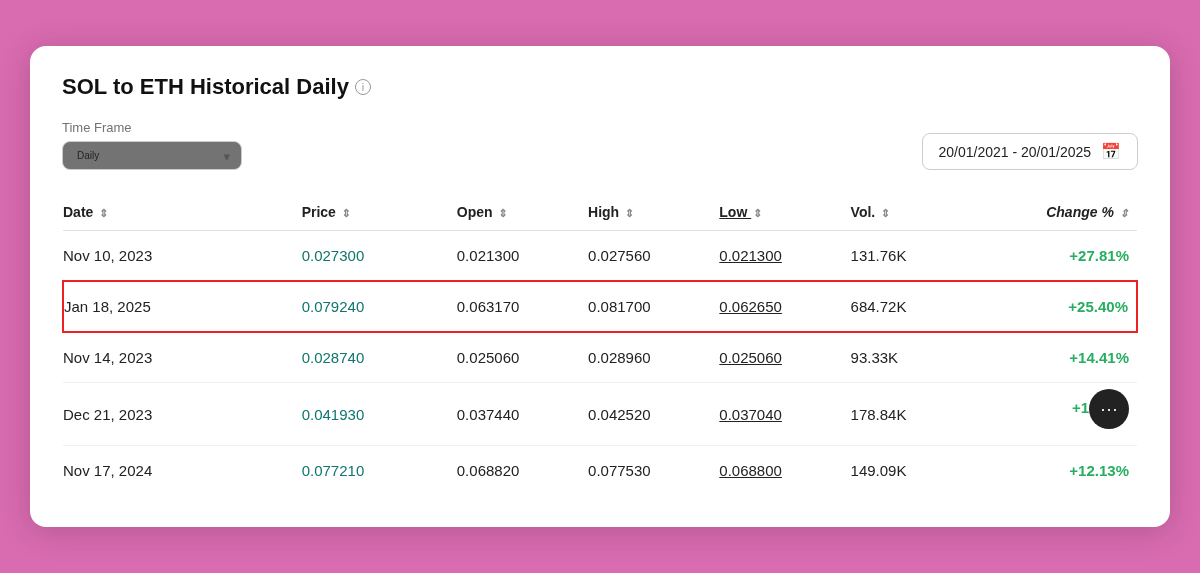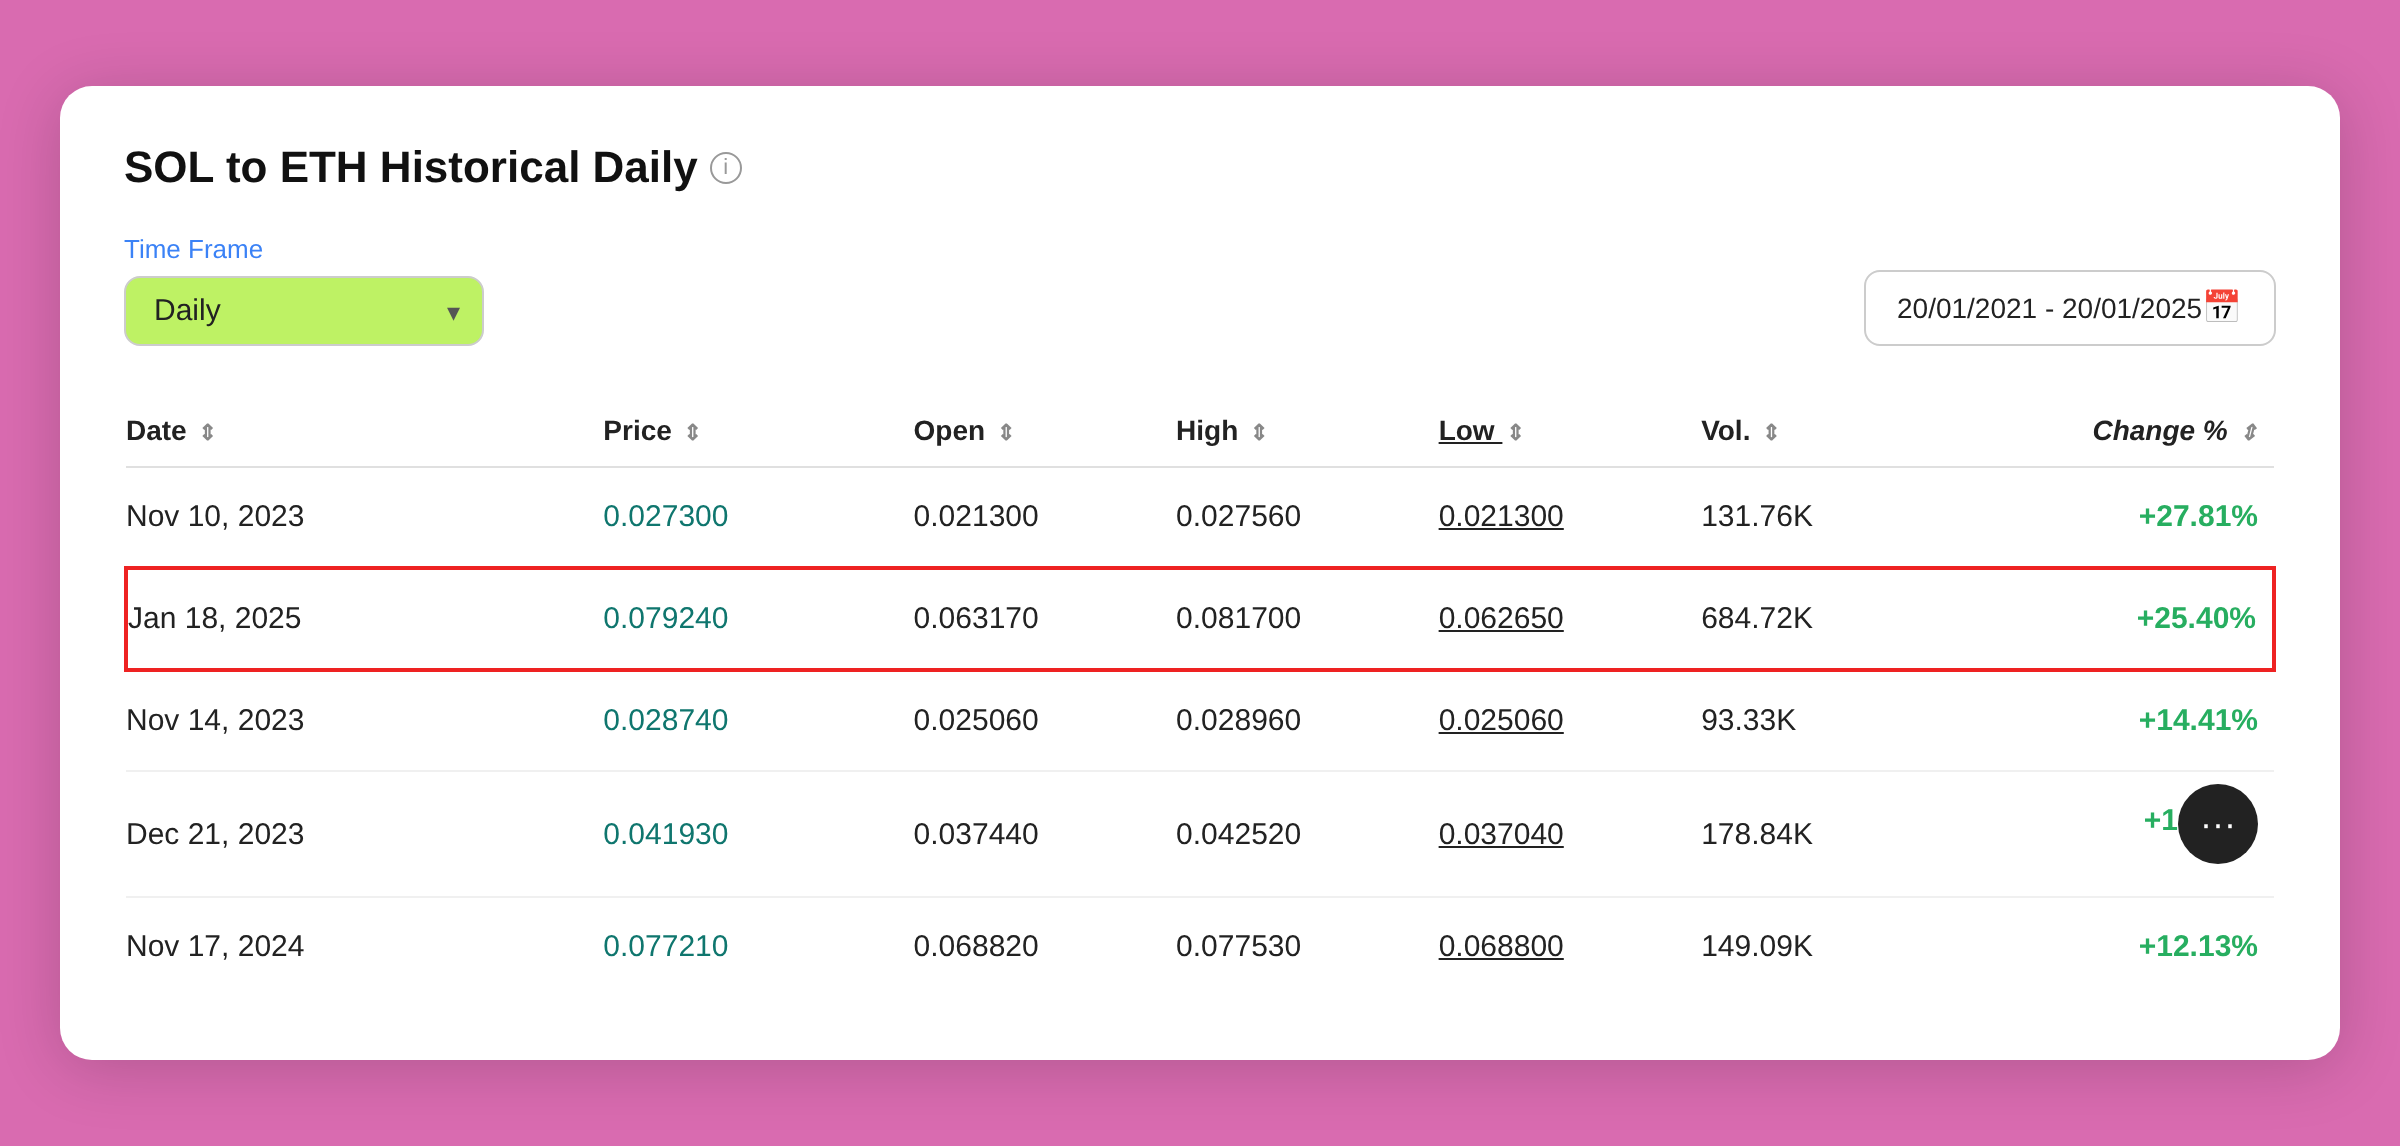--- a/index.html
+++ b/index.html
@@ -53,55 +53,56 @@
     }
 
     .timeframe-group {
       display: flex;
       flex-direction: column;
       gap: 6px;
     }
 
     .timeframe-label {
       font-size: 13px;
-      color: #3b82f6;
+      color: #737373;
       font-weight: 500;
     }
 
     .select-wrapper {
       position: relative;
       display: inline-block;
     }
 
     .timeframe-select {
       appearance: none;
-      background: #bef264;
+      background: #737373;
       border: 1.5px solid #ccc;
       border-radius: 8px;
       padding: 8px 36px 8px 14px;
-      font-size: 15px;
+      font-size: 10px;
       color: #222;
       cursor: pointer;
       width: 180px;
       outline: none;
     }
 
     .select-arrow {
       position: absolute;
       right: 12px;
       top: 50%;
       transform: translateY(-50%);
       pointer-events: none;
       color: #555;
       font-size: 13px;
     }
 
     .date-range-btn {
       display: flex;
       align-items: center;
+      gap: 10px;
       border: 1.5px solid #ccc;
       border-radius: 8px;
       padding: 8px 16px;
       background: #fff;
       font-size: 14px;
       color: #222;
       cursor: pointer;
       white-space: nowrap;
     }
 

